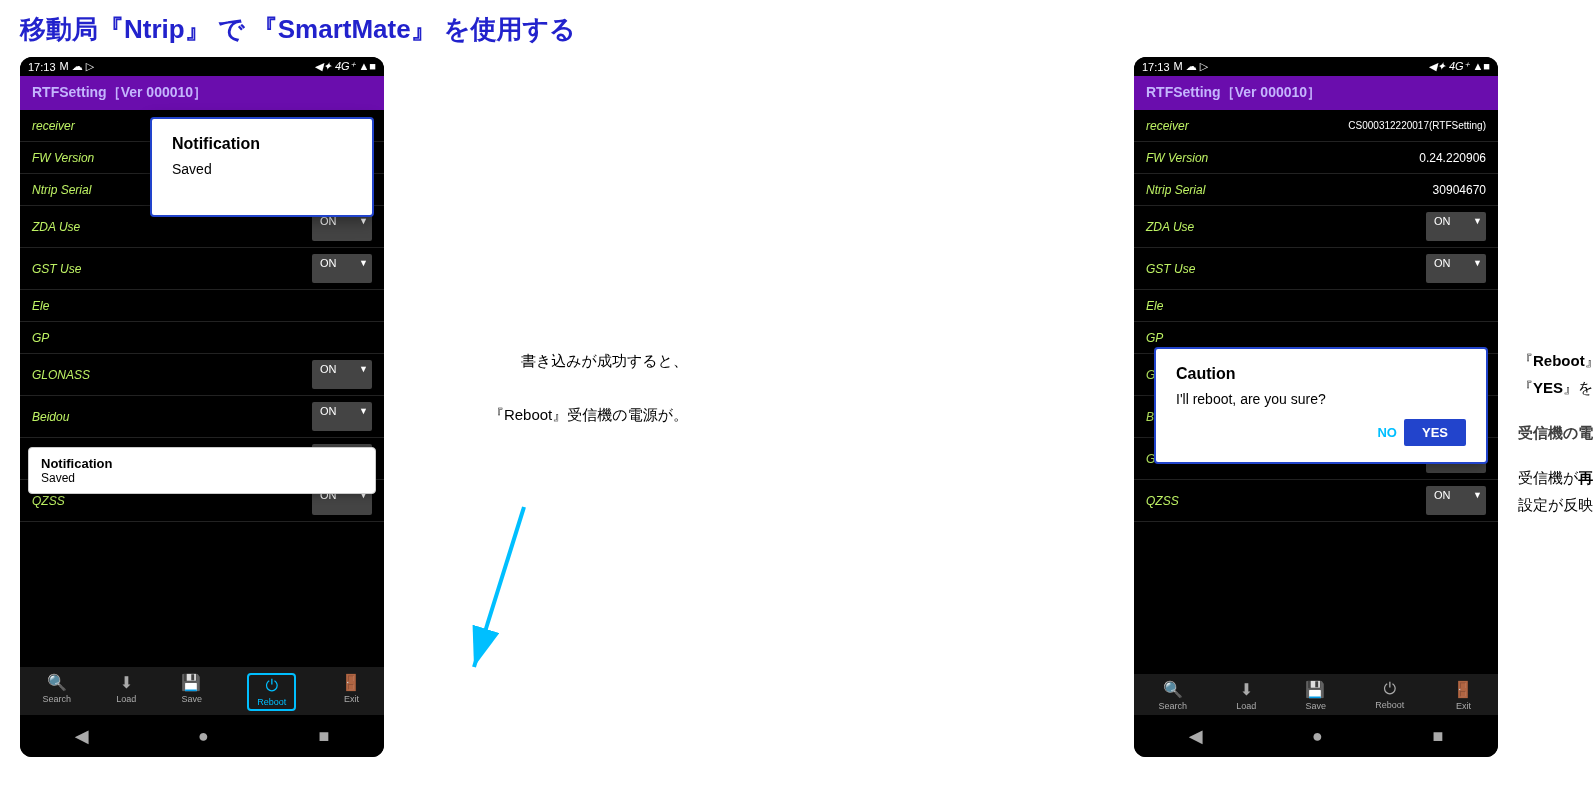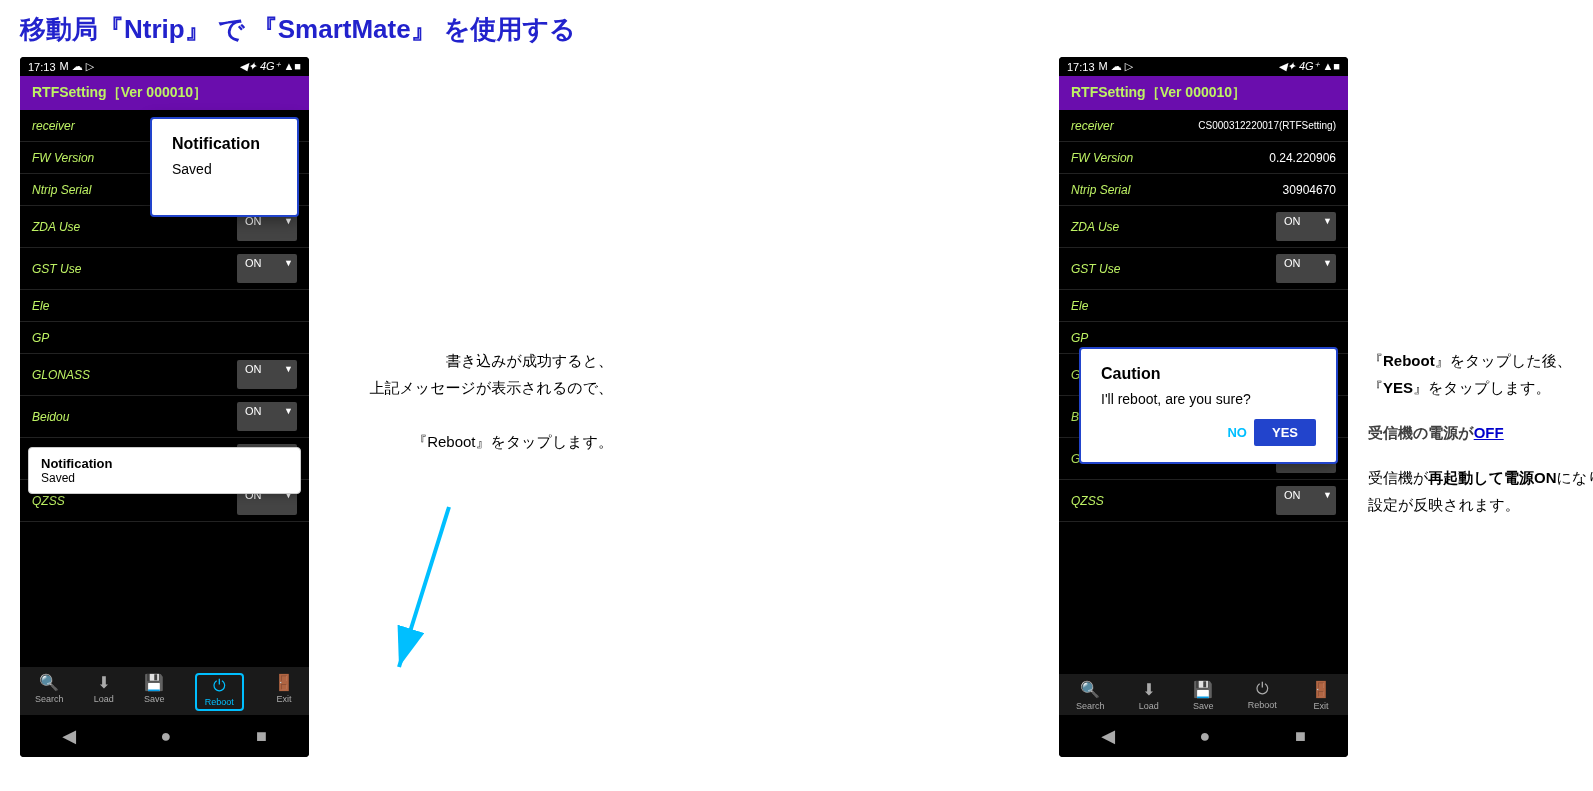--- a/index.html
+++ b/index.html
@@ -20,44 +20,44 @@
 
     .main-content {
       display: flex;
       flex-direction: row;
       padding: 0 20px;
       gap: 20px;
     }
 
     
     .phone-screen {
-      width: 289px;
+      width: 364px;
       background: #000;
-      border-radius: 4px;
+      border-radius: 12px;
       overflow: hidden;
       position: relative;
       flex-shrink: 0;
     }
 
     .status-bar {
       background: #000;
       color: #fff;
       font-size: 11px;
       padding: 3px 8px;
       display: flex;
       justify-content: space-between;
       align-items: center;
     }
 
     .status-bar-left { display: flex; align-items: center; gap: 4px; }
     .status-bar-right { display: flex; align-items: flex-end; gap: 3px; font-style: italic; }
 
     .app-header {
       background: #6a0dad;
-      color: #bef264;
+      color: #c4b5fd;
       font-size: 14px;
       font-weight: bold;
       padding: 8px 12px;
     }
 
     .settings-list {
       background: #000;
       color: #fff;
     }
 
@@ -315,23 +315,22 @@
 
       <div class="small-notification" style="top:390px; bottom:auto; left:8px; right:8px;">
         <div style="font-size:13px; font-weight:bold; color:#000;">Notification</div>
         <div style="font-size:12px; color:#000;">Saved</div>
       </div>
     </div>
 
     <div style="width:320px; padding: 10px 16px; position:relative;">
       <div style="font-size:15px; color:#000; line-height:1.8; margin-top:280px;text-align:right;">
         <div>書き込みが成功すると、</div>
-        <div>上記メッセージが表示されるので、</div>
         <br>
-        <div>『Reboot』をタップします。</div>
+        <div>『Reboot』受信機の電源が。</div>
       </div>
 
       <svg style="position:absolute; top:440px; left:60px;" width="120" height="200" viewBox="0 0 120 200">
         <line x1="80" y1="10" x2="30" y2="170" stroke="#00bfff" stroke-width="4" marker-end="url(#arrowhead)"></line>
         <defs>
           <marker id="arrowhead" markerWidth="10" markerHeight="7" refX="10" refY="3.5" orient="auto">
             <polygon points="0 0, 10 3.5, 0 7" fill="#00bfff"></polygon>
           </marker>
         </defs>
       </svg>

